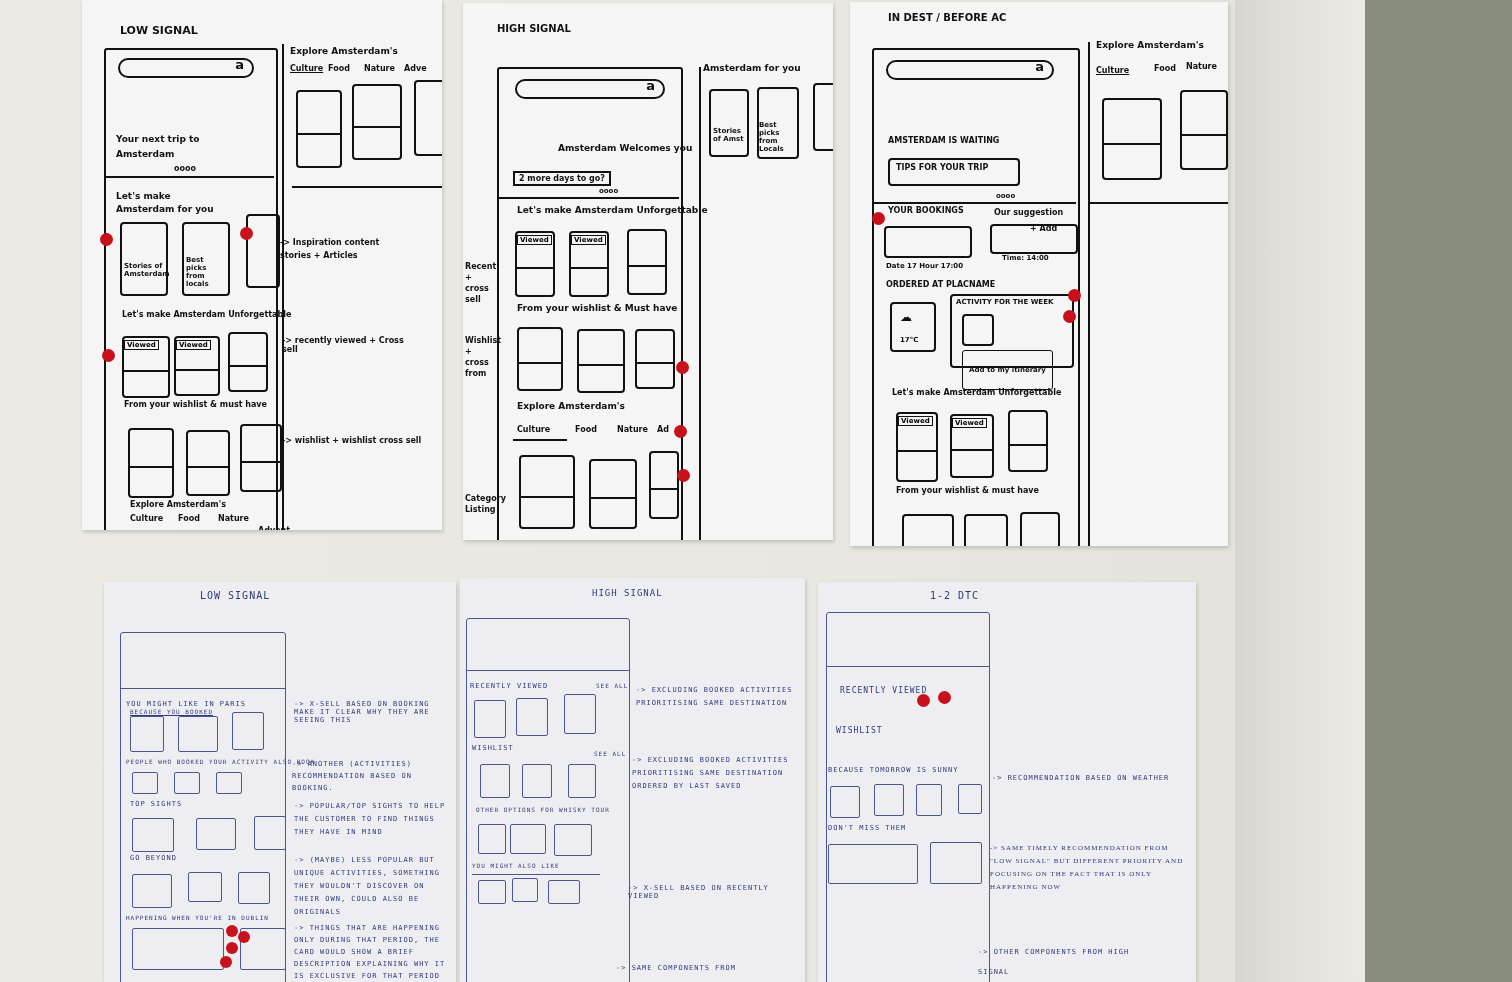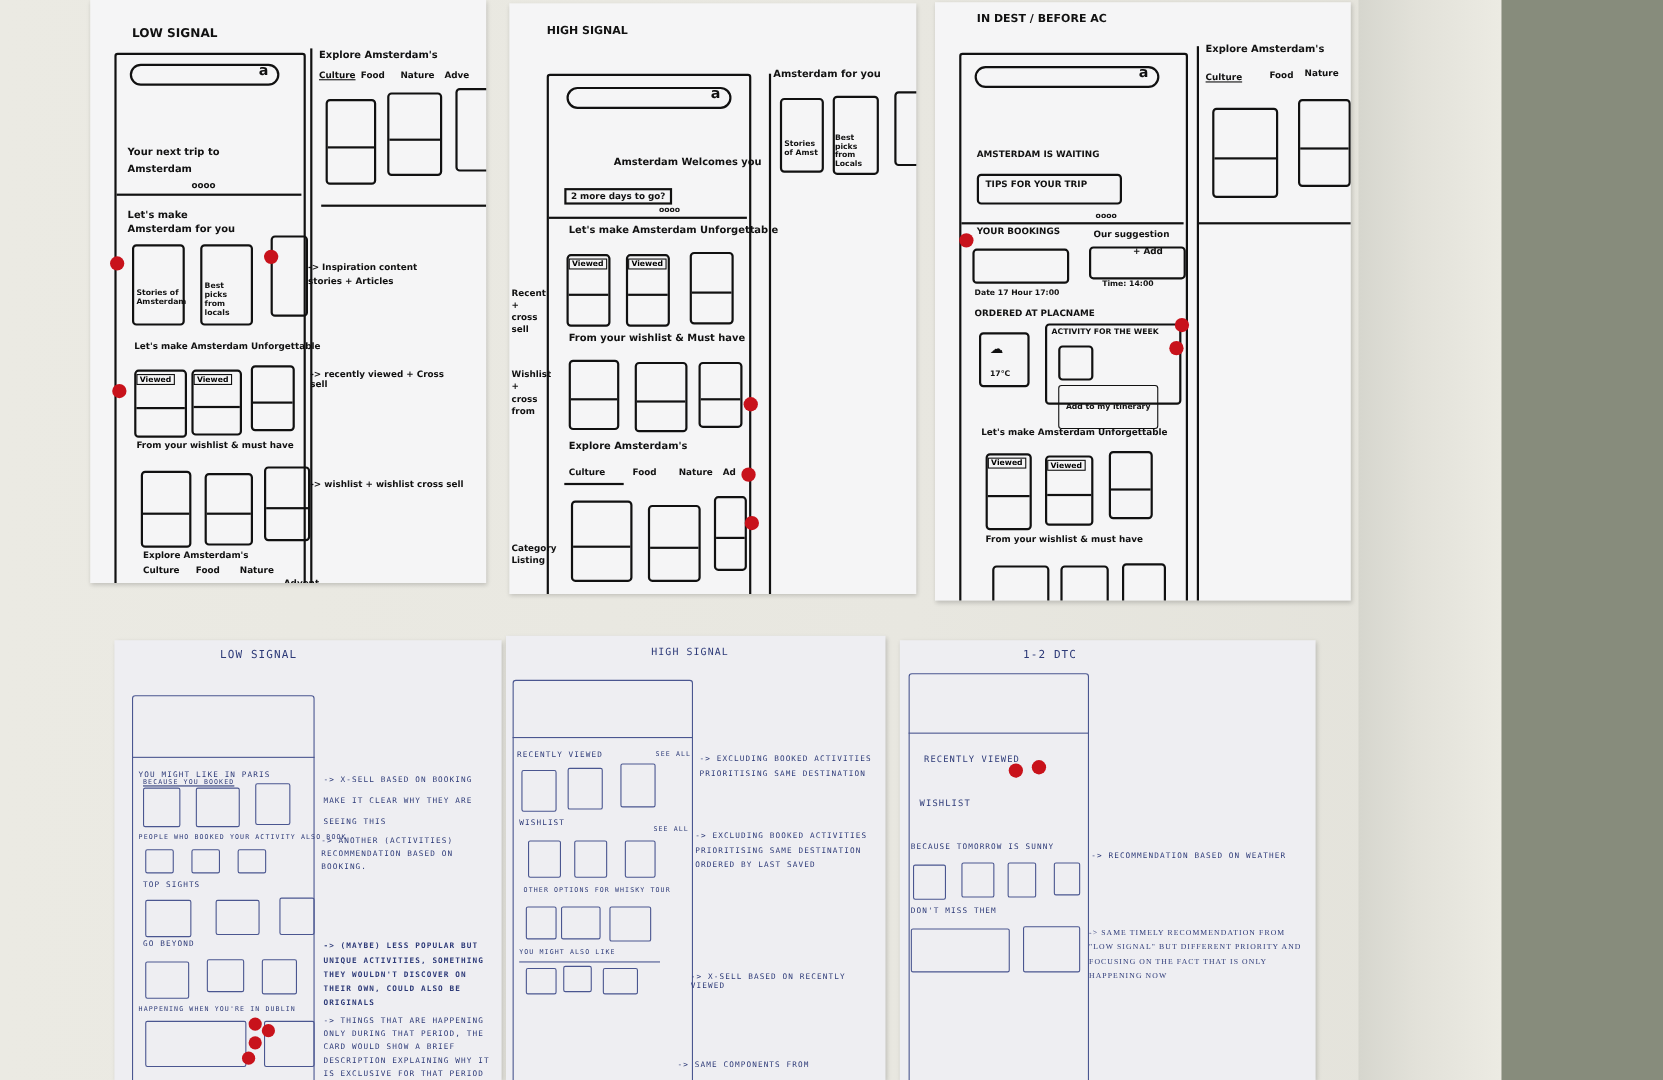--- a/index.html
+++ b/index.html
@@ -218,35 +218,36 @@
 
 <div class="paper" style="left:104px;top:582px;width:352px;height:400px;background:#eeeef2;">
   <div class="lbl pen s10" style="left:96px;top:8px;">LOW SIGNAL</div>
   <div class="phone blue" style="left:16px;top:50px;width:164px;height:360px;"></div>
   <div class="hr blue" style="left:16px;top:106px;width:166px;"></div>
   <div class="lbl pen s7" style="left:22px;top:118px;">YOU MIGHT LIKE IN PARIS</div>
   <div class="lbl pen s7" style="left:26px;top:126px;font-size:6px;text-decoration:underline;">BECAUSE YOU BOOKED</div>
   <div class="card blue" style="left:26px;top:134px;width:32px;height:34px;"></div>
   <div class="card blue" style="left:74px;top:134px;width:38px;height:34px;"></div>
   <div class="card blue" style="left:128px;top:130px;width:30px;height:36px;"></div>
-  <div class="lbl pen s7" style="left:190px;top:118px;width:155px;white-space:normal;line-height:19px;">-&gt; X-SELL BASED ON BOOKING MAKE IT CLEAR WHY THEY ARE SEEING THIS</div>
+  <div class="lbl pen s7" style="left:190px;top:118px;width:155px;white-space:normal;line-height:8px;">-&gt; X-SELL BASED ON BOOKING MAKE IT CLEAR WHY THEY ARE SEEING THIS</div>
   <div class="lbl pen s7" style="left:22px;top:176px;font-size:6px;">PEOPLE WHO BOOKED YOUR ACTIVITY ALSO BOOK</div>
   <div class="card blue" style="left:28px;top:190px;width:24px;height:20px;"></div>
   <div class="card blue" style="left:70px;top:190px;width:24px;height:20px;"></div>
   <div class="card blue" style="left:112px;top:190px;width:24px;height:20px;"></div>
   <div class="lbl pen s7" style="left:188px;top:176px;width:158px;white-space:normal;line-height:12px;">-&gt; ANOTHER (ACTIVITIES) RECOMMENDATION BASED ON BOOKING.</div>
   <div class="lbl pen s7" style="left:26px;top:218px;">TOP SIGHTS</div>
   <div class="card blue" style="left:28px;top:236px;width:40px;height:32px;"></div>
   <div class="card blue" style="left:92px;top:236px;width:38px;height:30px;"></div>
   <div class="card blue" style="left:150px;top:234px;width:30px;height:32px;"></div>
+  <div class="lbl pen s7" style="left:190px;top:218px;width:155px;white-space:normal;line-height:13px;">-&gt; POPULAR/TOP SIGHTS TO HELP THE CUSTOMER TO FIND THINGS THEY HAVE IN MIND</div>
   <div class="lbl pen s7" style="left:26px;top:272px;">GO BEYOND</div>
   <div class="card blue" style="left:28px;top:292px;width:38px;height:32px;"></div>
   <div class="card blue" style="left:84px;top:290px;width:32px;height:28px;"></div>
   <div class="card blue" style="left:134px;top:290px;width:30px;height:30px;"></div>
-  <div class="lbl pen s7" style="left:190px;top:272px;width:158px;white-space:normal;line-height:13px;font-weight:bold;">-&gt; (MAYBE) LESS POPULAR BUT UNIQUE ACTIVITIES, SOMETHING THEY WOULDN'T DISCOVER ON THEIR OWN, COULD ALSO BE ORIGINALS</div>
+  <div class="lbl pen s7" style="left:190px;top:272px;width:158px;white-space:normal;line-height:13px;">-&gt; (MAYBE) LESS POPULAR BUT UNIQUE ACTIVITIES, SOMETHING THEY WOULDN'T DISCOVER ON THEIR OWN, COULD ALSO BE ORIGINALS</div>
   <div class="lbl pen s7" style="left:22px;top:332px;font-size:6px;">HAPPENING WHEN YOU'RE IN DUBLIN</div>
   <div class="card blue" style="left:28px;top:346px;width:90px;height:40px;"></div>
   <div class="card blue" style="left:136px;top:346px;width:44px;height:40px;"></div>
   <div class="lbl pen s7" style="left:190px;top:340px;width:158px;white-space:normal;line-height:12px;">-&gt; THINGS THAT ARE HAPPENING ONLY DURING THAT PERIOD, THE CARD WOULD SHOW A BRIEF DESCRIPTION EXPLAINING WHY IT IS EXCLUSIVE FOR THAT PERIOD</div>
 </div>
 <div class="dot" style="left:226px;top:925px;width:12px;height:12px;"></div>
 <div class="dot" style="left:238px;top:931px;width:12px;height:12px;"></div>
 <div class="dot" style="left:226px;top:942px;width:12px;height:12px;"></div>
 <div class="dot" style="left:220px;top:956px;width:12px;height:12px;"></div>
 
@@ -288,15 +289,16 @@
   <div class="lbl pen s7" style="left:10px;top:184px;">BECAUSE TOMORROW IS SUNNY</div>
   <div class="card blue" style="left:12px;top:204px;width:28px;height:30px;"></div>
   <div class="card blue" style="left:56px;top:202px;width:28px;height:30px;"></div>
   <div class="card blue" style="left:98px;top:202px;width:24px;height:30px;"></div>
   <div class="card blue" style="left:140px;top:202px;width:22px;height:28px;"></div>
   <div class="lbl pen s7" style="left:174px;top:190px;width:180px;white-space:normal;line-height:13px;">-&gt; RECOMMENDATION BASED ON WEATHER</div>
   <div class="lbl pen s7" style="left:10px;top:242px;">DON'T MISS THEM</div>
   <div class="card blue" style="left:10px;top:262px;width:88px;height:38px;"></div>
   <div class="card blue" style="left:112px;top:260px;width:50px;height:40px;"></div>
   <div class="lbl pen s7" style="left:172px;top:260px;width:200px;white-space:normal;line-height:13px;font-family:Liberation Serif, serif;">-&gt; SAME TIMELY RECOMMENDATION FROM "LOW SIGNAL" BUT DIFFERENT PRIORITY AND FOCUSING ON THE FACT THAT IS ONLY HAPPENING NOW</div>
+  <div class="lbl pen s7" style="left:160px;top:360px;width:180px;white-space:normal;line-height:20px;">-&gt; OTHER COMPONENTS FROM HIGH SIGNAL</div>
 </div>
 <div class="dot" style="left:917px;top:694px;"></div>
 <div class="dot" style="left:938px;top:691px;"></div>
 
 </body></html>

